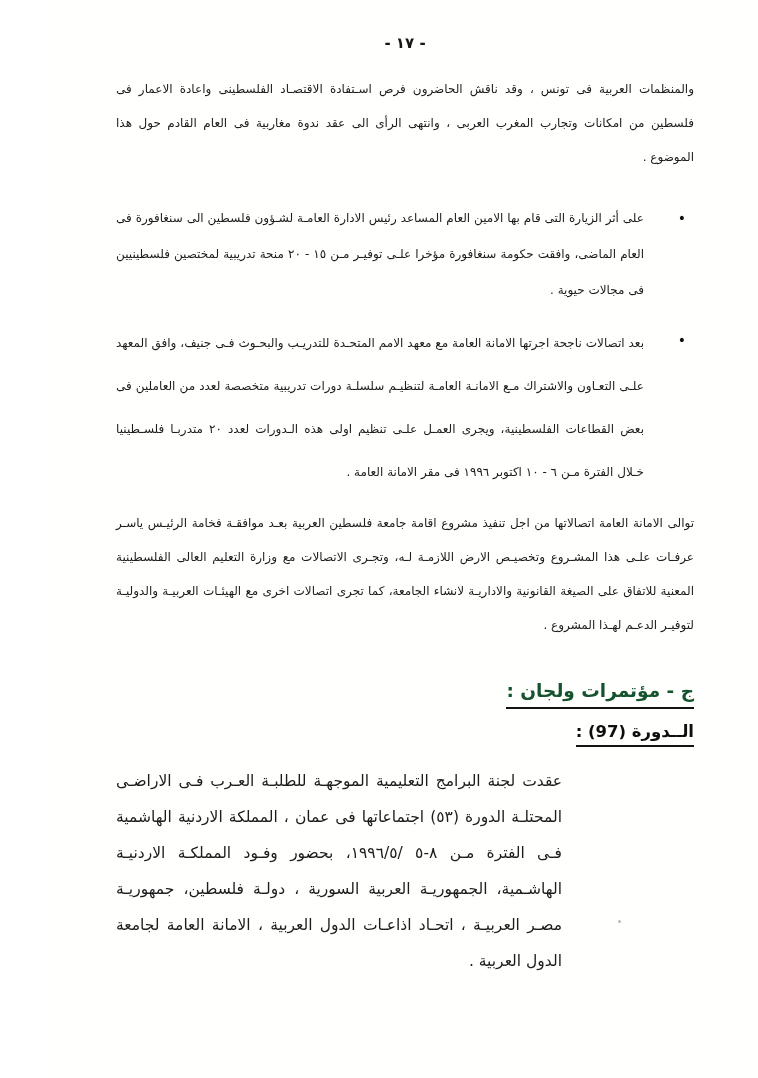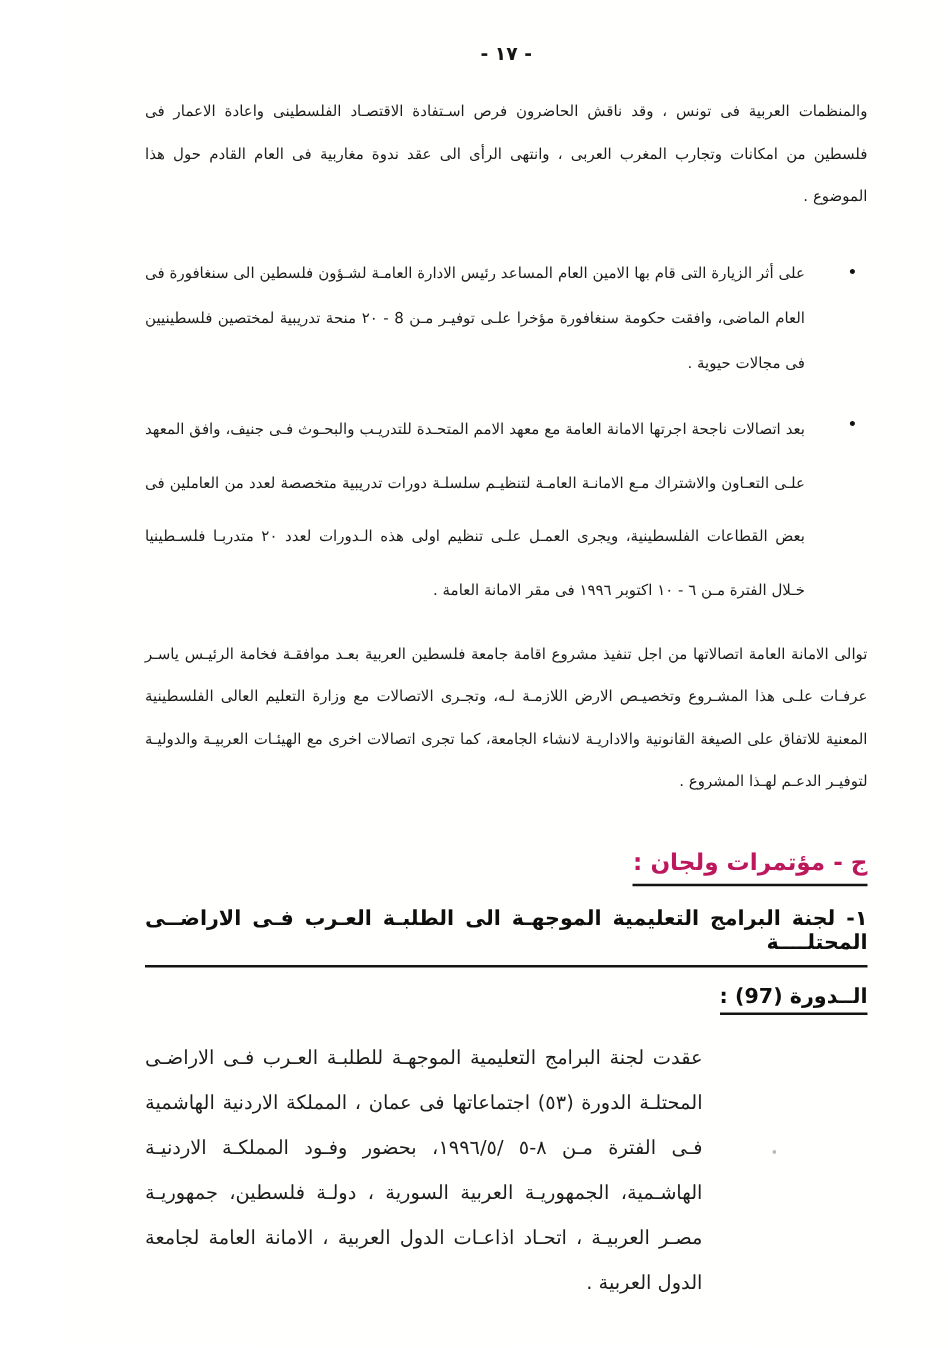--- a/index.html
+++ b/index.html
@@ -23,21 +23,21 @@
   .p1 { margin-top:20px; }
   .bullet { display:flex; margin-top:26px; padding-right:8px; }
   .bullet .dot {
     flex:none; width:14px; margin-left:28px;
     font-size:14px; line-height:36px; color:#111;
   }
   .bullet .btext { flex:1; line-height:36px; }
   .bullet.second { margin-top:14px; }
   .bullet.second .btext { line-height:43px; }
   .p2 { margin-top:12px; }
-  .sec-heading { margin-top:38px; font-size:18.5px; font-weight:bold; color:#be185d; }
+  .sec-heading { margin-top:38px; font-size:18.5px; font-weight:bold; color:#14532d; }
   .sec-heading .u {
     display:inline-block; border-bottom:2.5px solid #141414; padding-bottom:6px;
   }
   .intro {
     margin-top:18px; font-size:15.5px; line-height:30px;
     text-indent:84px; color:#1c1c1c;
   }
   .item-title {
     margin-top:16px; font-size:16.5px; font-weight:bold; color:#0e0e0e;
     text-align:justify; text-align-last:justify;
@@ -63,36 +63,35 @@
 <div class="page">
 
   <div class="pageno">- ١٧ -</div>
 
   <div class="content">
 
     <p class="para p1">والمنظمات العربية فى تونس ، وقد ناقش الحاضرون فرص اسـتفادة الاقتصـاد الفلسطينى واعادة الاعمار فى فلسطين من امكانات وتجارب المغرب العربى ، وانتهى الرأى الى عقد ندوة مغاربية فى العام القادم حول هذا الموضوع .</p>
 
     <div class="bullet">
       <span class="dot">•</span>
-      <p class="para btext">على أثر الزيارة التى قام بها الامين العام المساعد رئيس الادارة العامـة لشـؤون فلسطين الى سنغافورة فى العام الماضى، وافقت حكومة سنغافورة مؤخرا علـى توفيـر مـن 8 - ٢٠ منحة تدريبية لمختصين فلسطينيين فى مجالات حيوية .</p>
+      <p class="para btext">على أثر الزيارة التى قام بها الامين العام المساعد رئيس الادارة العامـة لشـؤون فلسطين الى سنغافورة فى العام الماضى، وافقت حكومة سنغافورة مؤخرا علـى توفيـر مـن ١٥ - ٢٠ منحة تدريبية لمختصين فلسطينيين فى مجالات حيوية .</p>
     </div>
 
     <div class="bullet second">
       <span class="dot">•</span>
       <p class="para btext">بعد اتصالات ناجحة اجرتها الامانة العامة مع معهد الامم المتحـدة للتدريـب والبحـوث فـى جنيف، وافق المعهد علـى التعـاون والاشتراك مـع الامانـة العامـة لتنظيـم سلسلـة دورات تدريبية متخصصة لعدد من العاملين فى بعض القطاعات الفلسطينية، ويجرى العمـل علـى تنظيم اولى هذه الـدورات لعدد ٢٠ متدربـا فلسـطينيا خـلال الفترة مـن ٦ - ١٠ اكتوبر ١٩٩٦ فى مقر الامانة العامة .</p>
     </div>
 
     <p class="para p2">توالى الامانة العامة اتصالاتها من اجل تنفيذ مشروع اقامة جامعة فلسطين العربية بعـد موافقـة فخامة الرئيـس ياسـر عرفـات علـى هذا المشـروع وتخصيـص الارض اللازمـة لـه، وتجـرى الاتصالات مع وزارة التعليم العالى الفلسطينية المعنية للاتفاق على الصيغة القانونية والاداريـة لانشاء الجامعة، كما تجرى اتصالات اخرى مع الهيئـات العربيـة والدوليـة لتوفيـر الدعـم لهـذا المشروع .</p>
 
     <div class="sec-heading">
       <span class="u">ج - مؤتمرات ولجان :</span>
     </div>
 
 
-    <div class="item-title">١- لجنة البرامج التعليمية الموجهـة الى الطلبـة العـرب فـى الاراضــى المحتلــــة</div>
 
     <div class="item-title2">
       <span class="u">الــدورة (97) :</span>
     </div>
 
     <p class="item-body">عقدت لجنة البرامج التعليمية الموجهـة للطلبـة العـرب فـى الاراضـى المحتلـة الدورة (٥٣) اجتماعاتها فى عمان ، المملكة الاردنية الهاشمية فـى الفترة مـن ٨-٥ /١٩٩٦/٥، بحضور وفـود المملكـة الاردنيـة الهاشـمية، الجمهوريـة العربية السورية ، دولـة فلسطين، جمهوريـة مصـر العربيـة ، اتحـاد اذاعـات الدول العربية ، الامانة العامة لجامعة الدول العربية .</p>
 
   </div>
 
   <div class="speck"></div>

